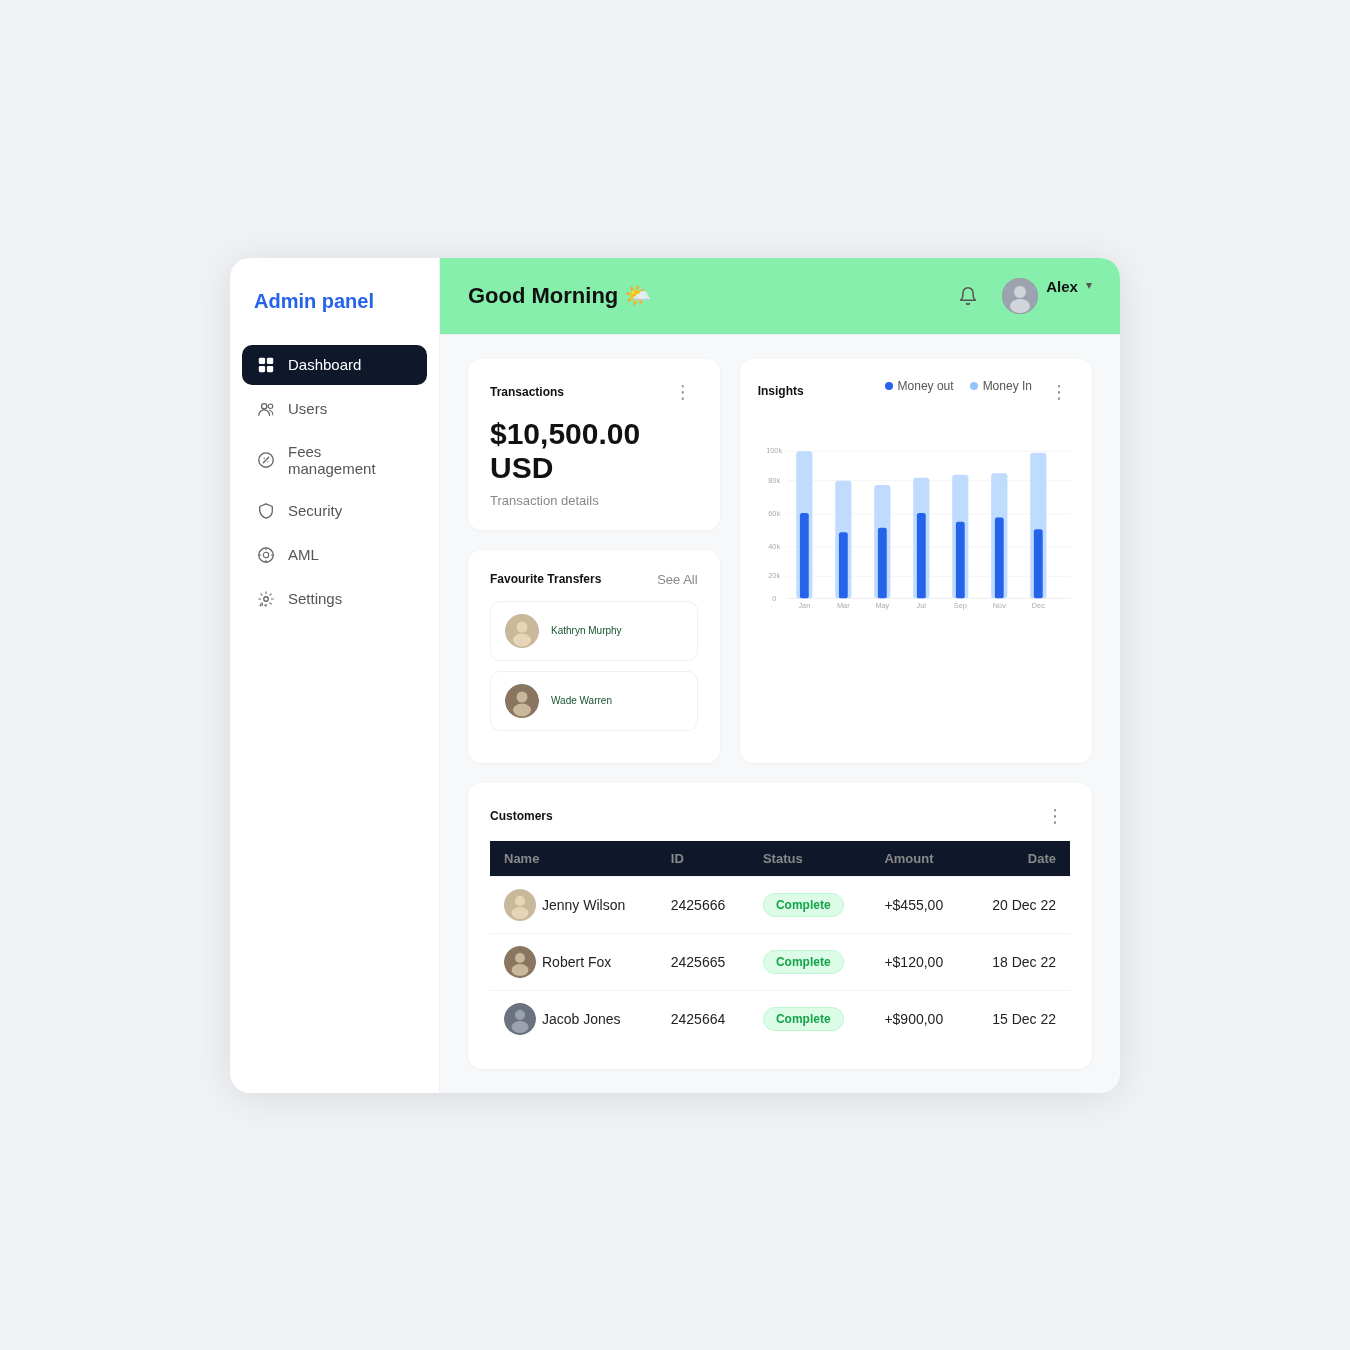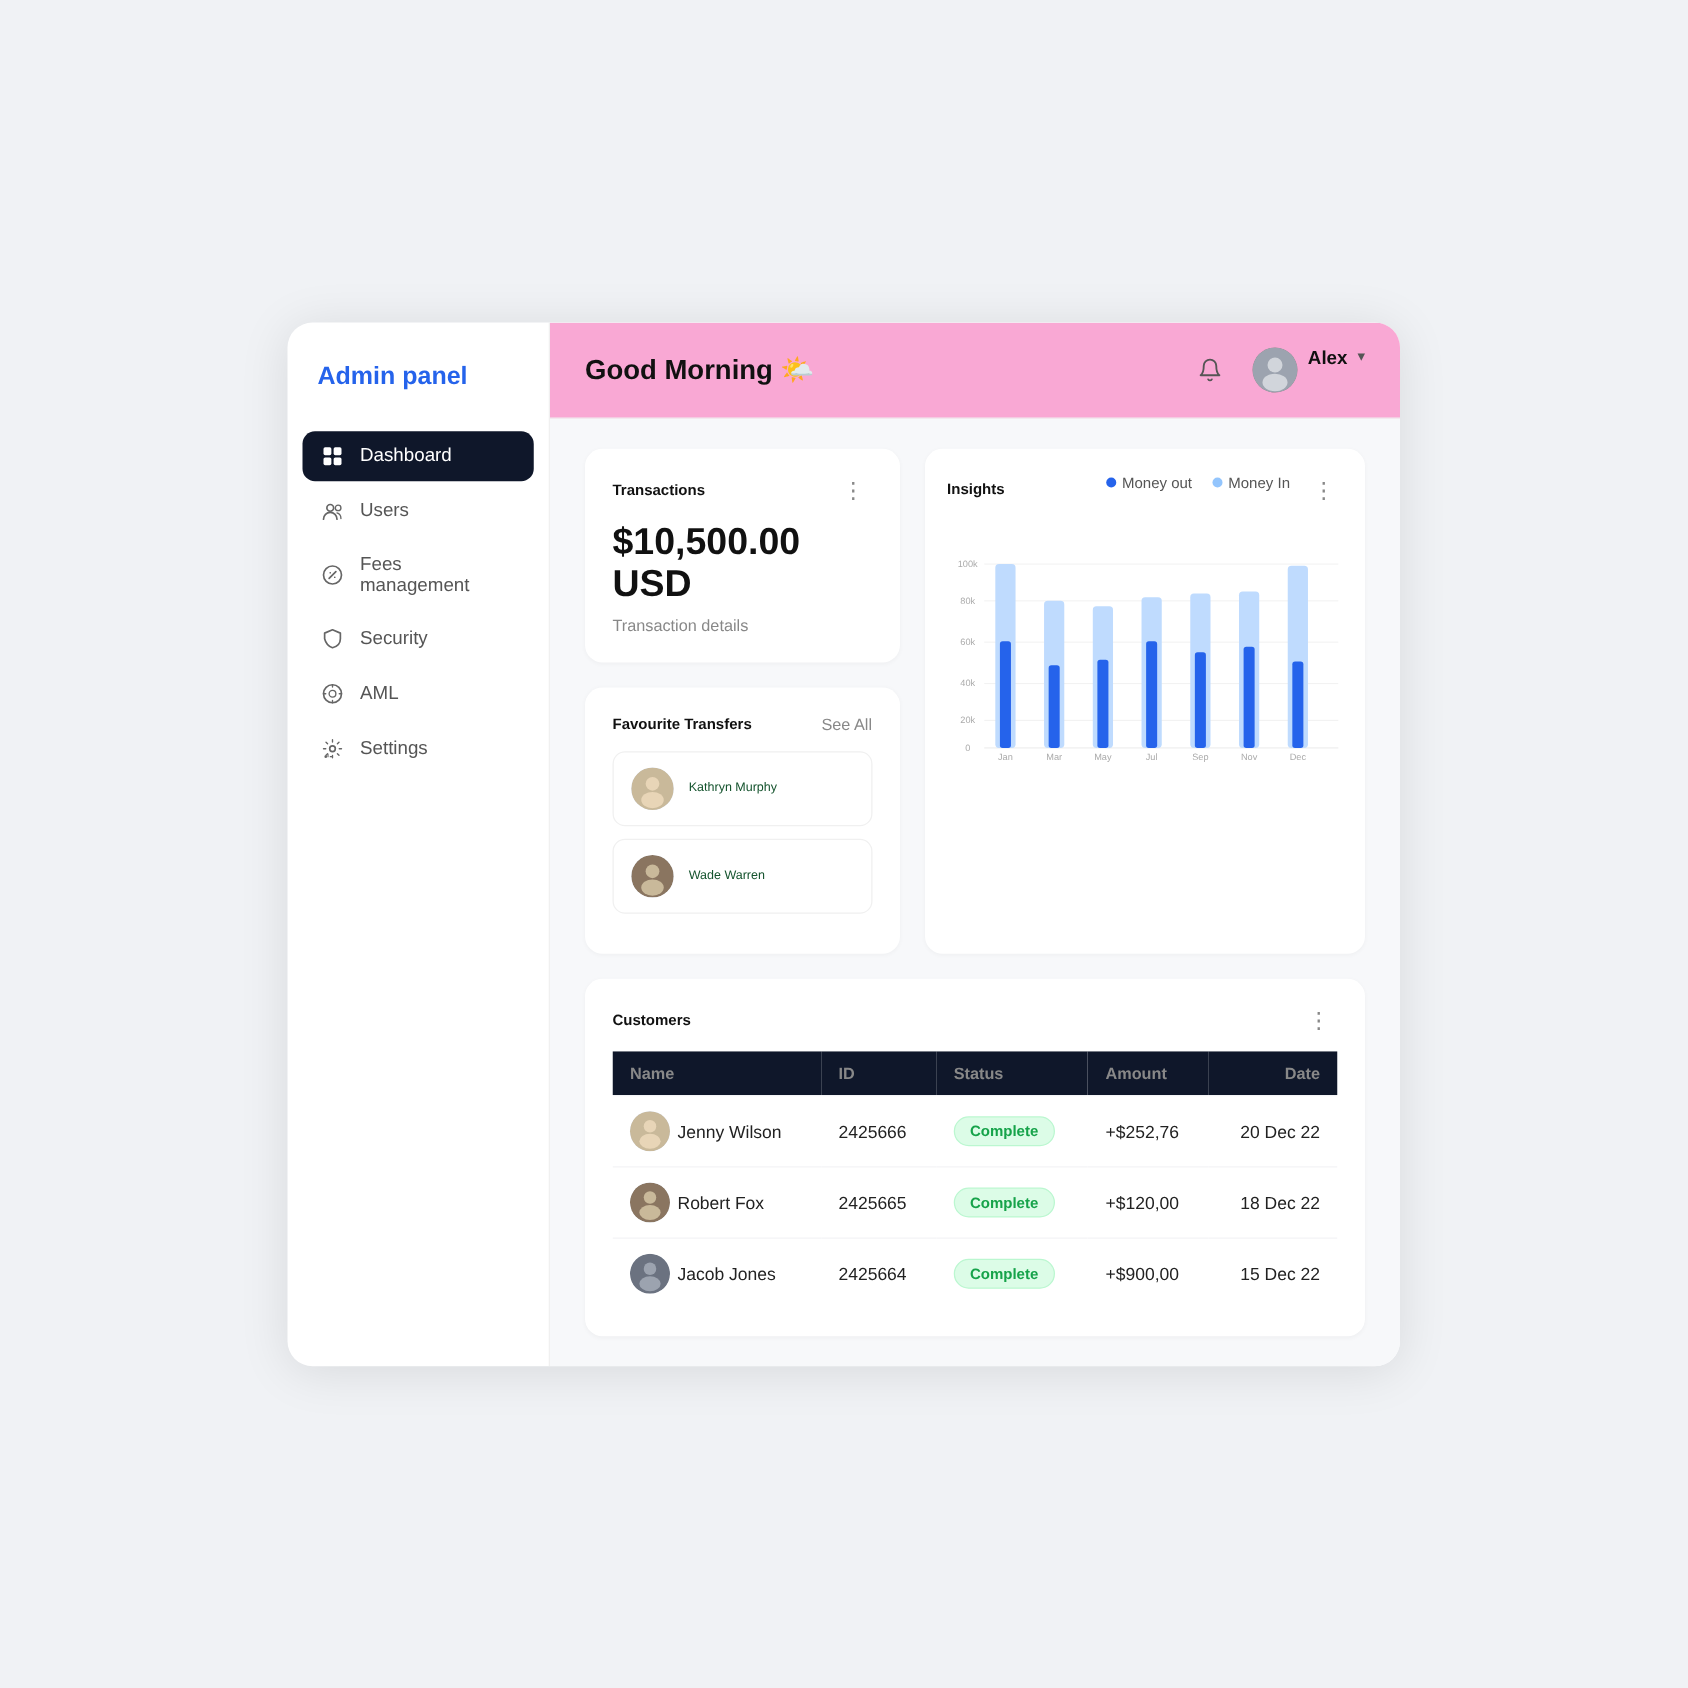--- a/index.html
+++ b/index.html
@@ -75,21 +75,21 @@
       display: flex;
       flex-direction: column;
       overflow: hidden;
     }
     
     .header {
       display: flex;
       align-items: center;
       padding: 20px 28px;
       border-bottom: 1px solid #f0f0f0;
-      background: #f9a8d4;
+      background: #86efac;
     }
     .header-greeting {
       font-size: 22px;
       font-weight: 700;
       color: #111;
       flex: 1;
     }
     .header-actions {
       display: flex;
       align-items: center;
@@ -558,21 +558,21 @@
                         <ellipse cx="16" cy="24" rx="8.5" ry="6" fill="#e8d5b7"></ellipse>
                       </svg>
                     </div>
                     <span>Jenny Wilson</span>
                   </div>
                 </td>
                 <td>2425666</td>
                 <td>
                   <span class="status-badge status-complete">Complete</span>
                 </td>
-                <td>+$252,76</td>
+                <td>+$455,00</td>
                 <td>20 Dec 22</td>
               </tr>
 
               <tr class="table-row">
                 <td>
                   <div class="customer-cell">
                     <div class="cust-avatar">
                       <svg width="32" height="32" viewBox="0 0 32 32">
                         <circle cx="16" cy="16" r="16" fill="#8a7560"></circle>
                         <circle cx="16" cy="12" r="5" fill="#c9b99a"></circle>

